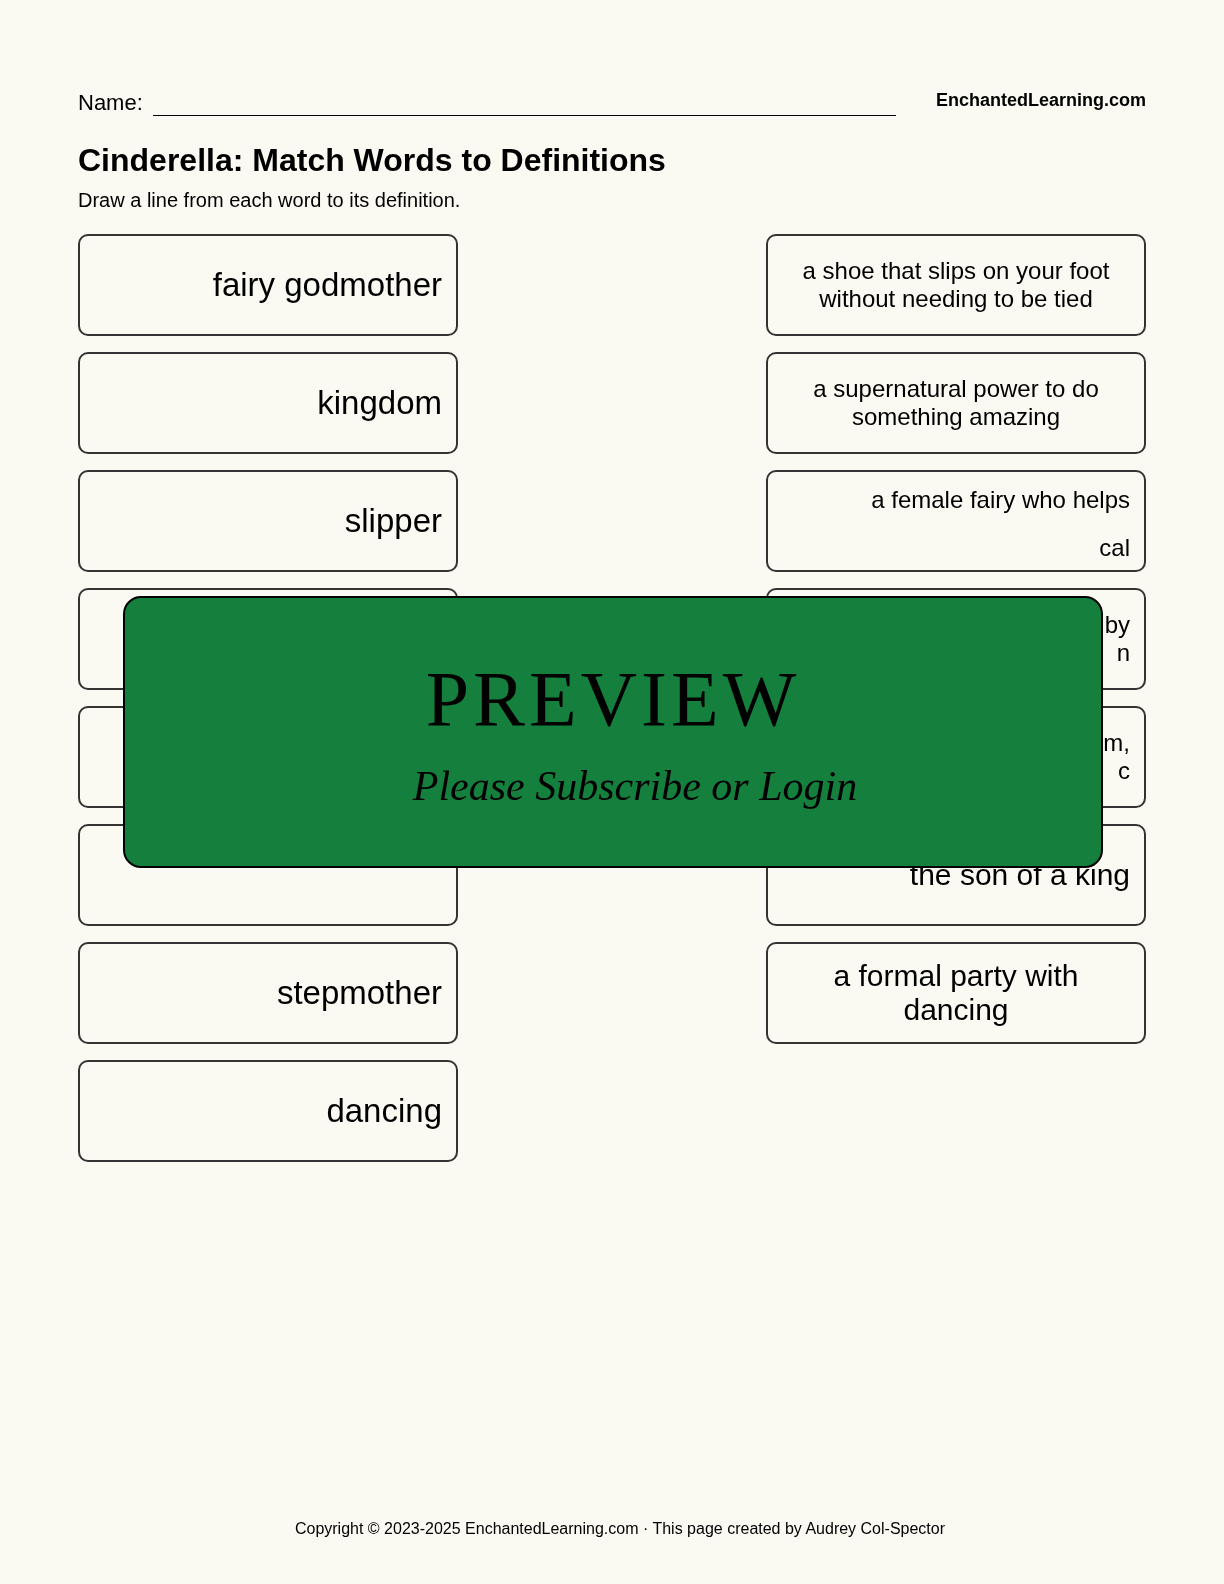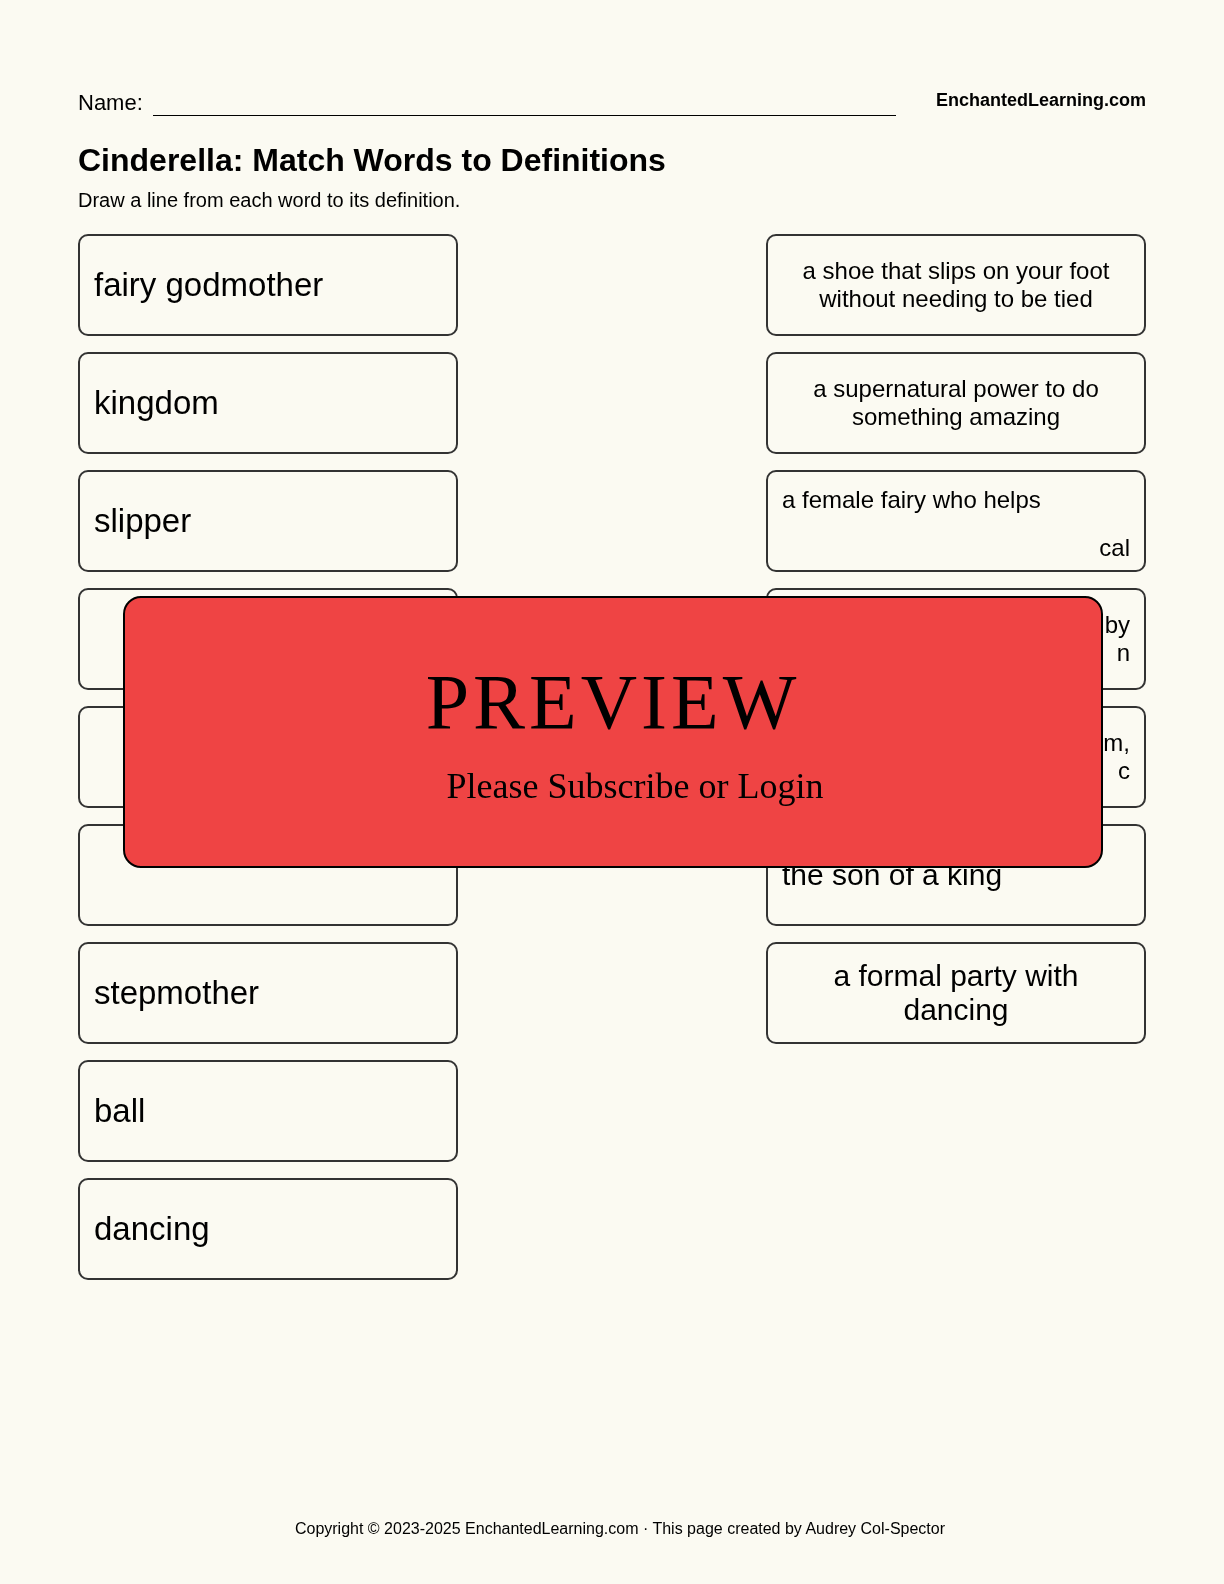--- a/index.html
+++ b/index.html
@@ -56,21 +56,21 @@
   }
   .col-left { width: 380px; }
   .col-right { width: 380px; }
   .item-box {
     border: 2px solid #333;
     border-radius: 10px;
     height: 102px;
     margin-bottom: 16px;
     display: flex;
     align-items: center;
-    justify-content: flex-start;
+    justify-content: flex-end;
     text-align: center;
     padding: 6px 14px;
     background: transparent;
   }
   .word-text {
     font-size: 33px;
     line-height: 1.1;
   }
   .def-text {
     font-size: 24px;
@@ -86,38 +86,39 @@
     bottom: 46px;
     text-align: center;
     font-size: 16px;
   }
   .overlay {
     position: absolute;
     left: 123px;
     top: 596px;
     width: 980px;
     height: 272px;
-    background: #ef4444;
+    background: #15803d;
     border: 2.5px solid #000;
     border-radius: 18px;
     display: flex;
     flex-direction: column;
     align-items: center;
     justify-content: center;
     box-shadow: 0 0 0 0 rgba(0,0,0,0);
     font-family: Georgia, "Times New Roman", serif;
   }
   .overlay-title {
     font-size: 78px;
     letter-spacing: 4px;
     font-weight: 400;
     margin-bottom: 18px;
   }
   .overlay-sub {
-    font-size: 36px;
+    font-size: 42px;
+    font-style: italic;
     margin-left: 44px;
   }
 </style>
 </head>
 <body>
 
 <div class="page">
 
   <div class="header-row">
     <div class="name-line">
@@ -145,23 +146,20 @@
           <span class="word-text"></span>
         </div>
       <div class="item-box">
           <span class="word-text"></span>
         </div>
       <div class="item-box">
           <span class="word-text"></span>
         </div>
       <div class="item-box">
           <span class="word-text">stepmother</span>
-        </div>
-      <div class="item-box">
-          <span class="word-text">ball</span>
         </div>
       <div class="item-box">
           <span class="word-text">dancing</span>
         </div>
     </div>
 
     <div class="col-right">
       <div class="item-box">
           <span class="def-text">a shoe that slips on your foot without needing to be tied</span>
         </div>

